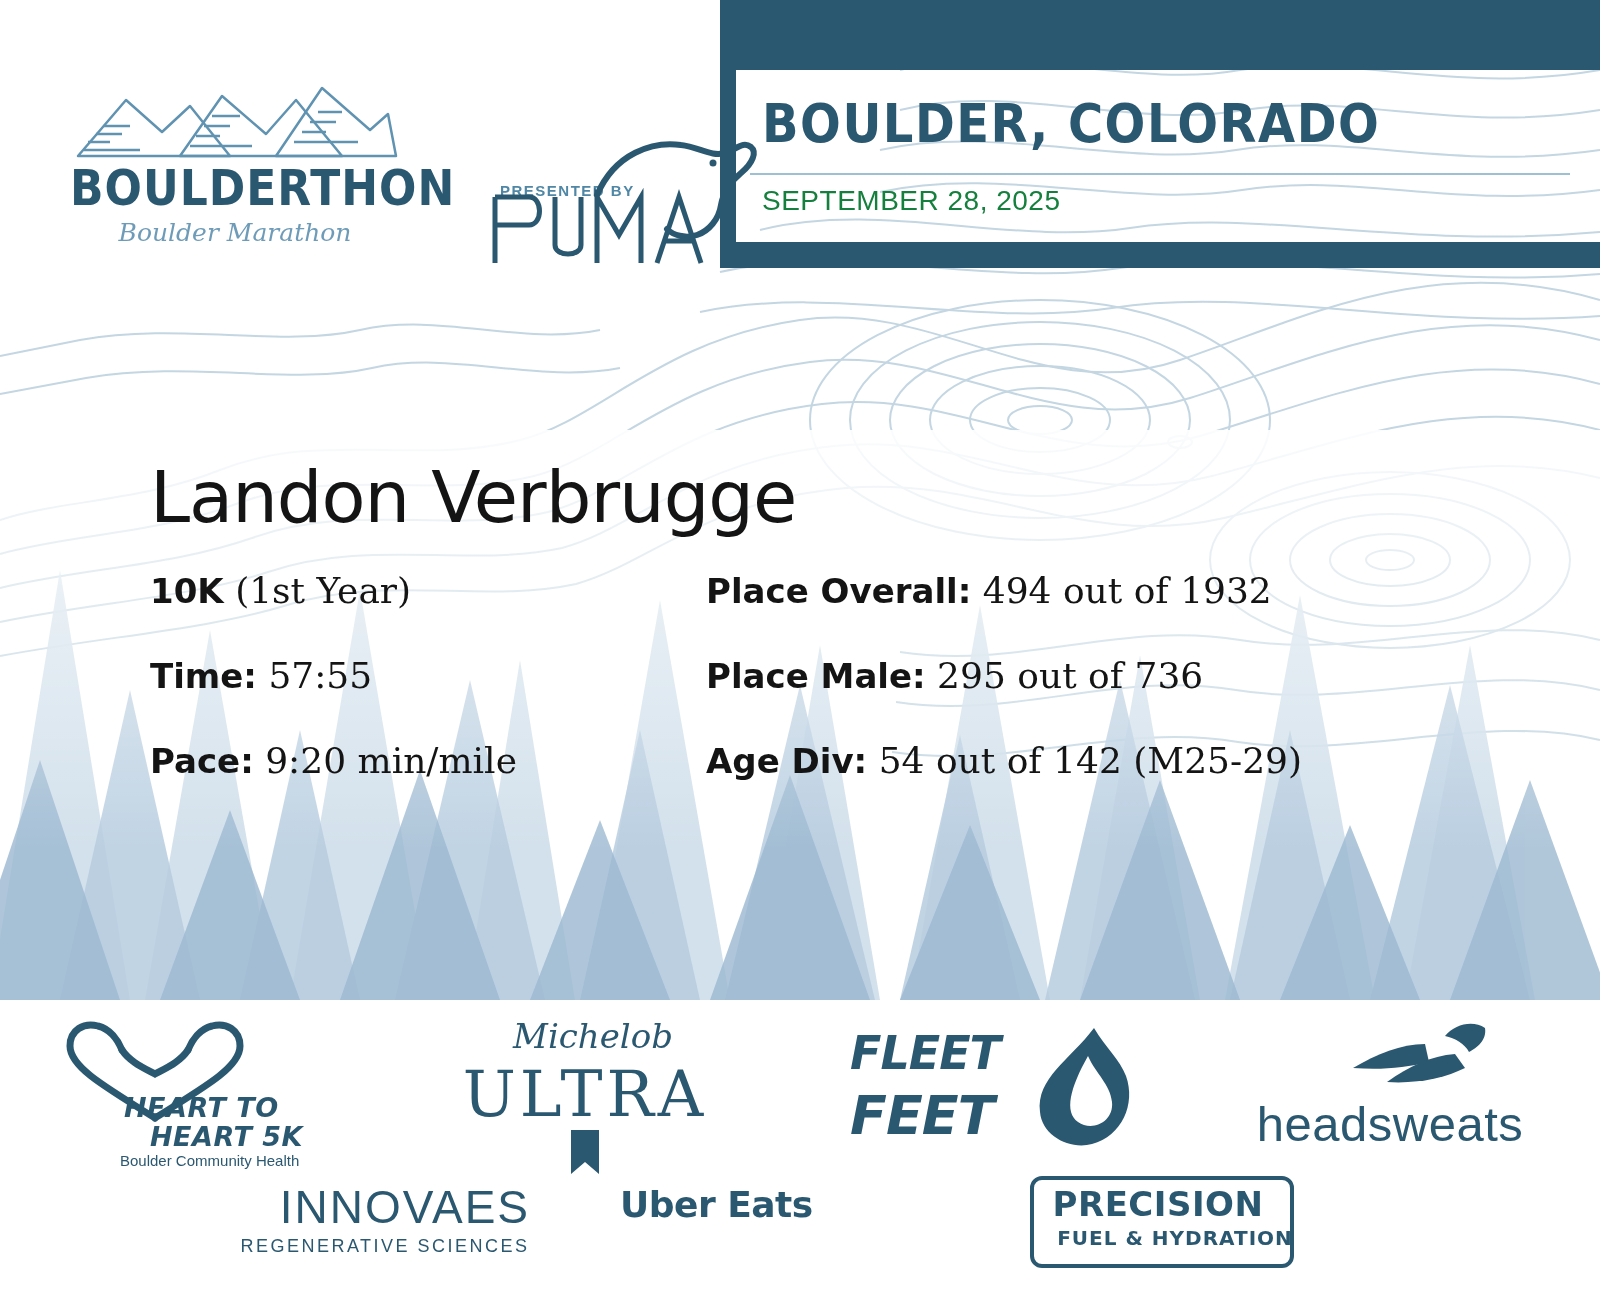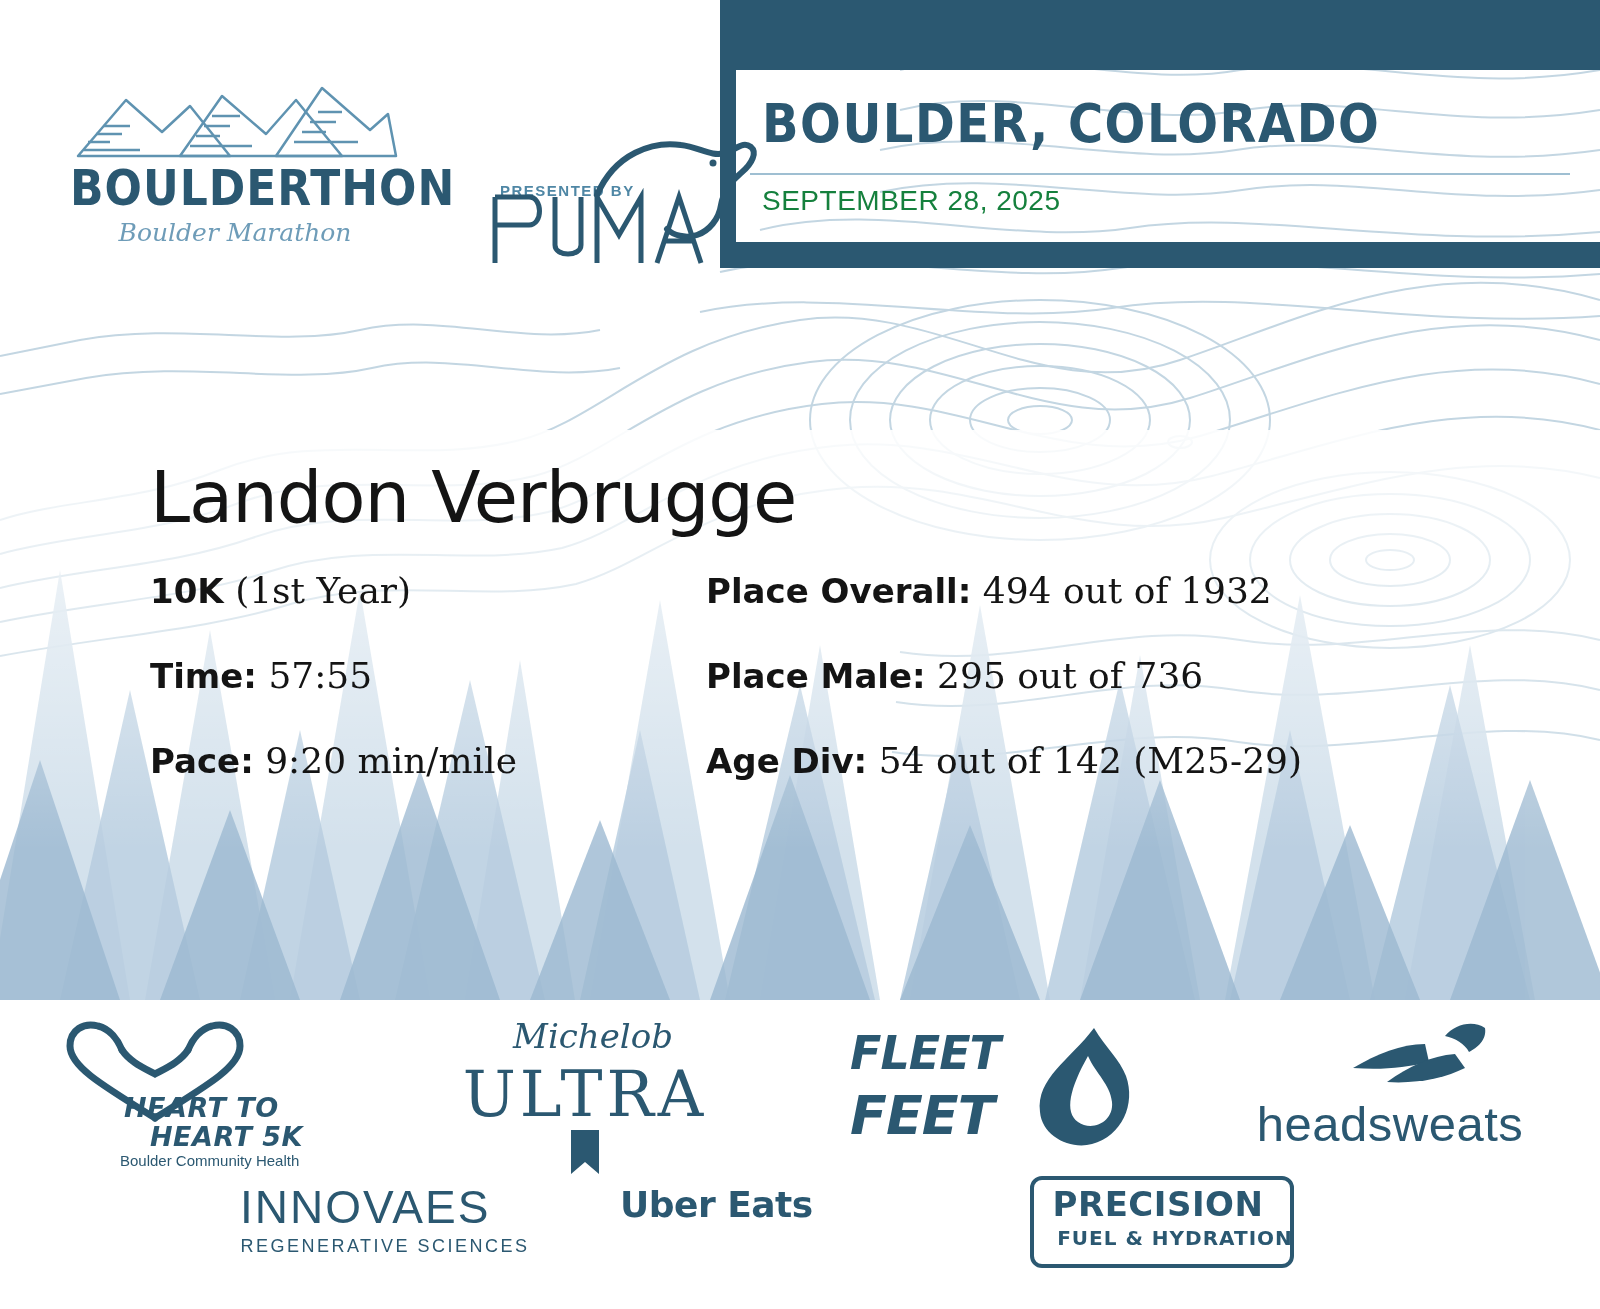--- a/index.html
+++ b/index.html
@@ -264,21 +264,21 @@
     position: absolute; left: 0; top: 78px;
     width: 330px; text-align: center;
     font-family: "Liberation Sans", sans-serif;
     font-size: 49px; letter-spacing: 0.5px;
   }
 
   
   .innovaes { left: 240px; top: 8px; width: 290px; height: 100px; }
   .inno-word {
     position: absolute; left: 0; top: 0;
-    width: 290px; text-align: left;
+    width: 290px; text-align: right;
     font-family: "Liberation Sans", sans-serif;
     font-size: 46px; letter-spacing: 2px;
   }
   .inno-sub {
     position: absolute; left: 0; top: 56px;
     width: 290px; text-align: center;
     font-family: "Liberation Sans", sans-serif;
     font-size: 18px; letter-spacing: 2.5px;
   }
 

